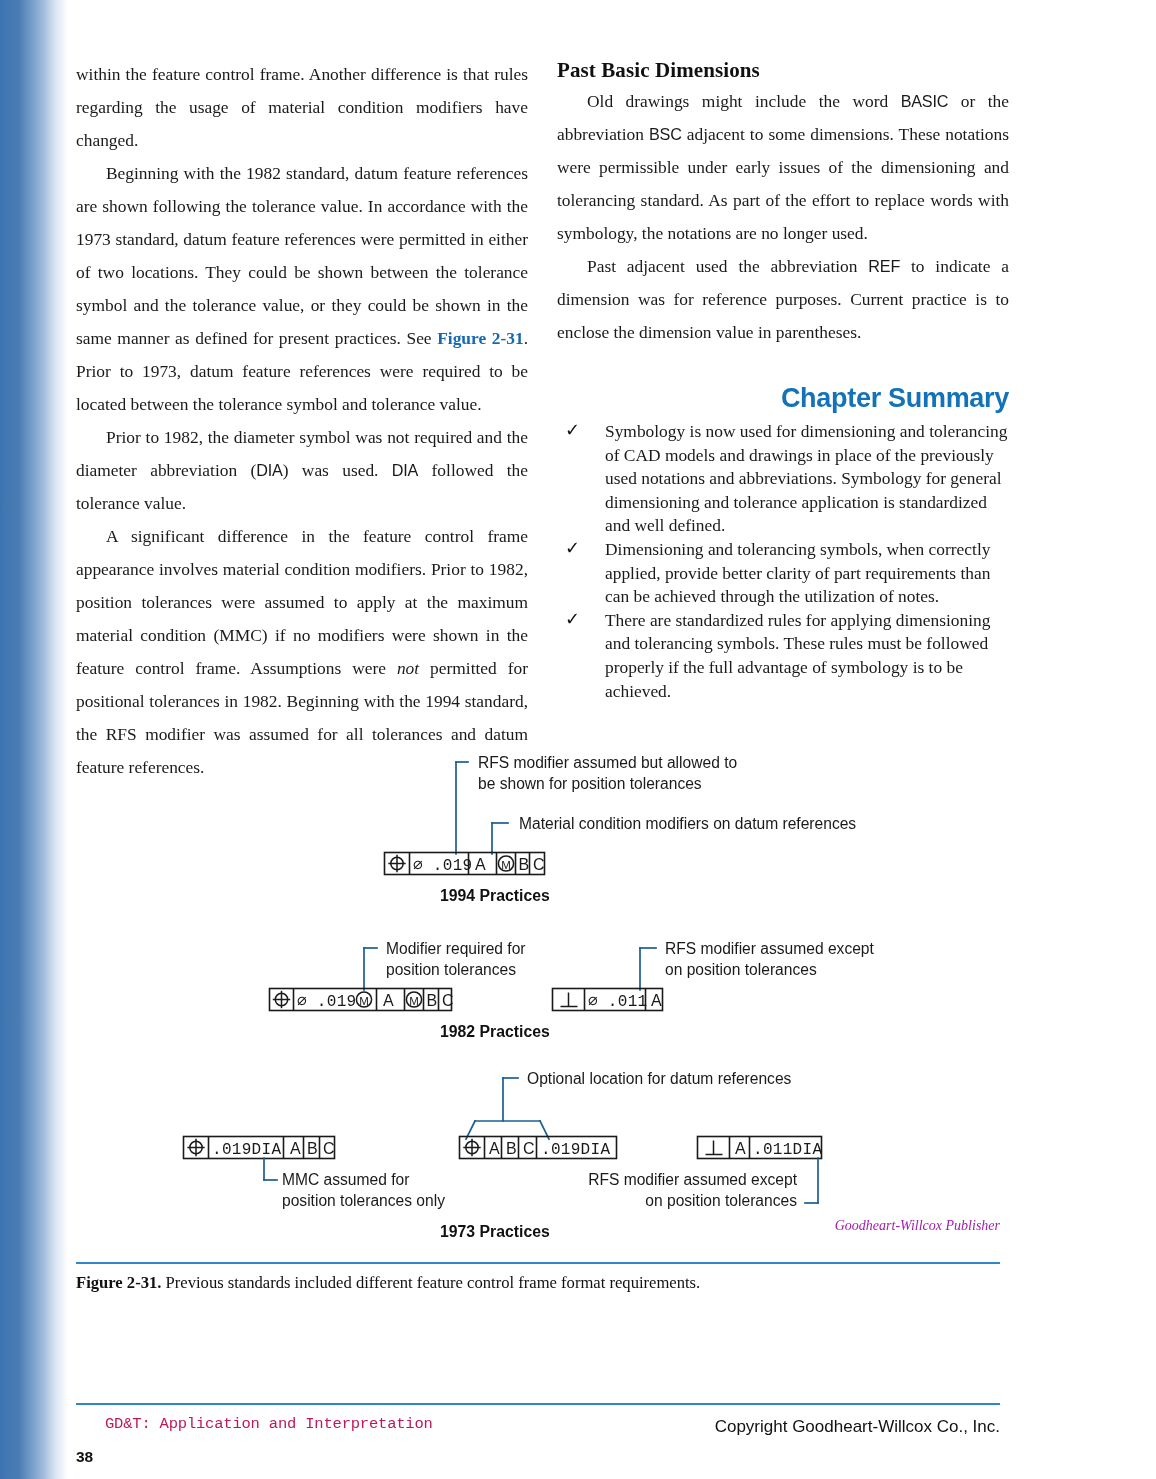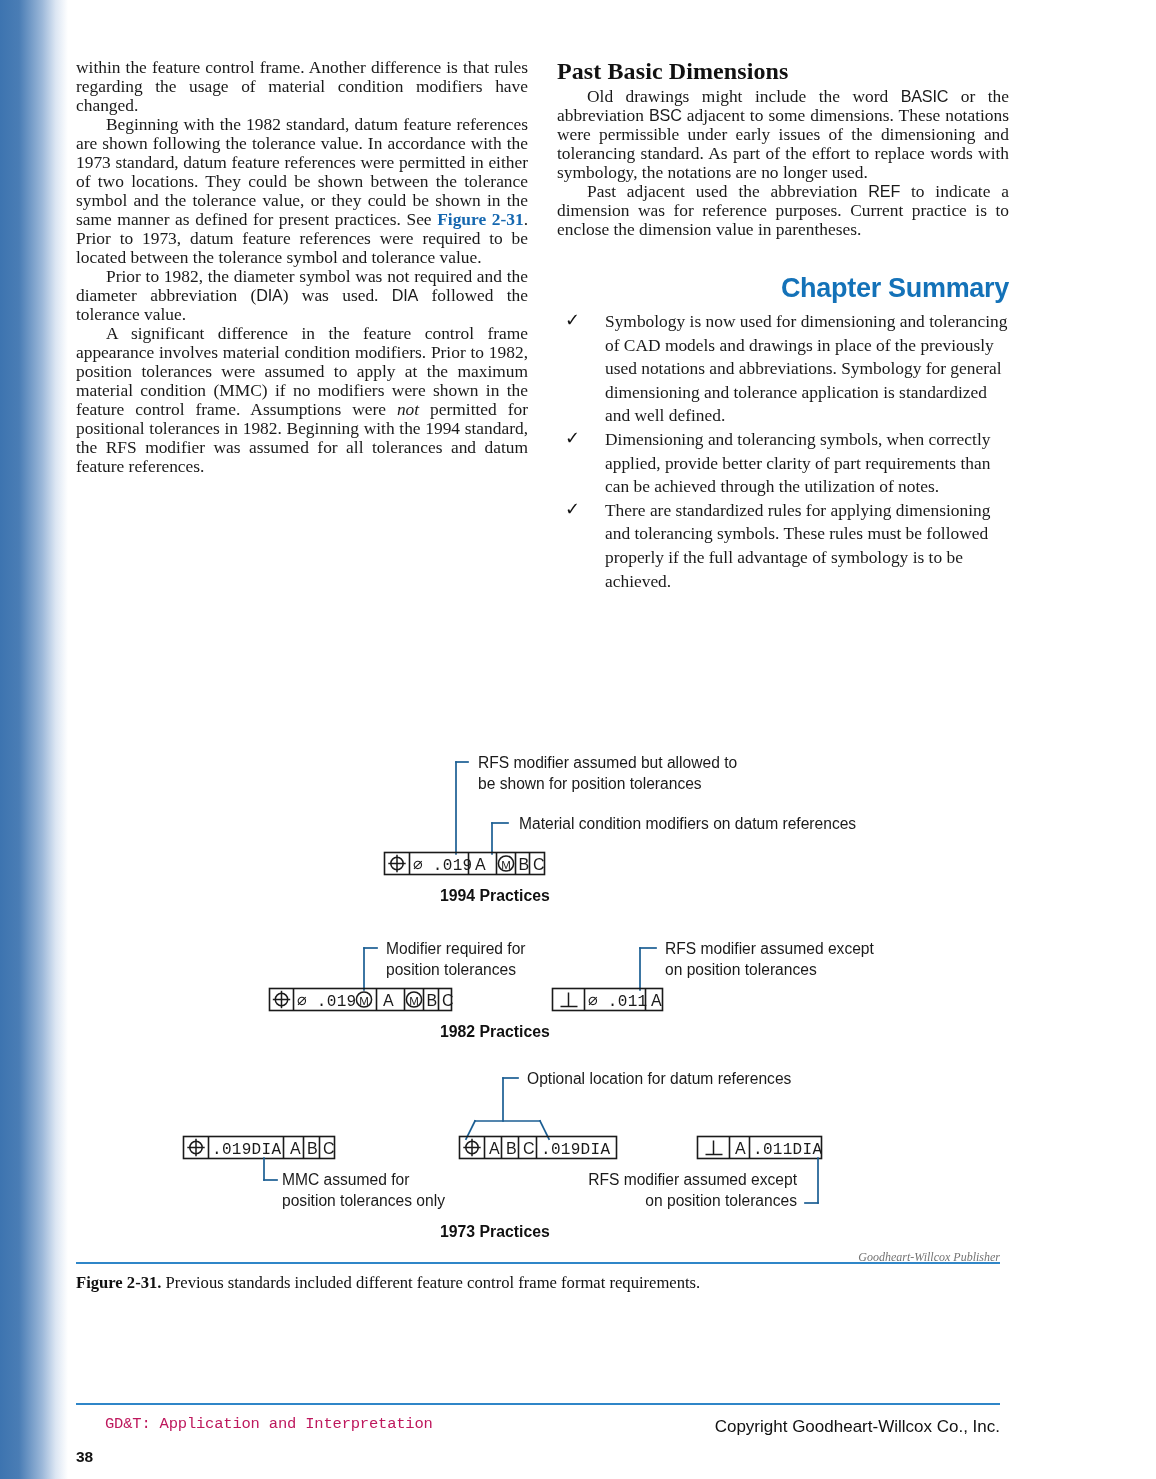--- a/index.html
+++ b/index.html
@@ -14,34 +14,34 @@
     background:linear-gradient(to right,#3d74b0 0%,#4a7db5 28%,#9cb8d9 62%,#dce6f3 82%,#ffffff 100%);
   }
   
   .col{position:absolute;top:58px;width:452px;}
   #col-left{left:76px;}
   #col-right{left:557px;}
 
   p.body{
     margin:0;
     font-size:17.4px;
-    line-height:19px;
+    line-height:33px;
     text-align:justify;
     text-justify:inter-word;
     color:#1a1a1a;
   }
   p.body.indent{text-indent:30px;}
   .figref{color:#1668b0;font-weight:bold;}
   .sans{font-family:"Liberation Sans",sans-serif;font-size:16.2px;letter-spacing:-0.2px;}
   em.ital{font-style:italic;}
 
   h2.sub{
     margin:0 0 2px 0;
     font-family:"Liberation Serif", serif;
-    font-weight:bold;font-size:24px;color:#111;
+    font-weight:bold;font-size:21px;color:#111;
     letter-spacing:0.1px;
   }
   h2.chapter{
     margin:34px 0 6px 0;
     font-family:"Liberation Sans",sans-serif;
     font-weight:bold;font-size:27px;color:#1472b8;
     letter-spacing:-0.3px;
     text-align:right;
   }
   ul.summary{list-style:none;margin:0;padding:0;}
@@ -56,22 +56,22 @@
 
   
   #figure{position:absolute;left:0;top:748px;width:960px;height:520px;}
   #figure svg{position:absolute;left:0;top:0;}
 
   .cap-rule{
     position:absolute;left:76px;top:1262px;width:924px;height:0;
     border-top:2.2px solid #2f86c8;
   }
   #credit{
-    position:absolute;right:156px;top:1250px;
-    font-family:"Liberation Serif",serif;font-style:italic;font-size:12px;color:#737373;
+    position:absolute;right:156px;top:1218px;
+    font-family:"Liberation Serif",serif;font-style:italic;font-size:14px;color:#a21caf;
     white-space:nowrap;
   }
   #caption{
     position:absolute;left:76px;top:1273px;width:940px;
     font-family:"Liberation Serif",serif;font-size:16.6px;color:#111;
   }
   #caption b{font-weight:bold;margin-top:39px;}
 
   
   .foot-rule{

